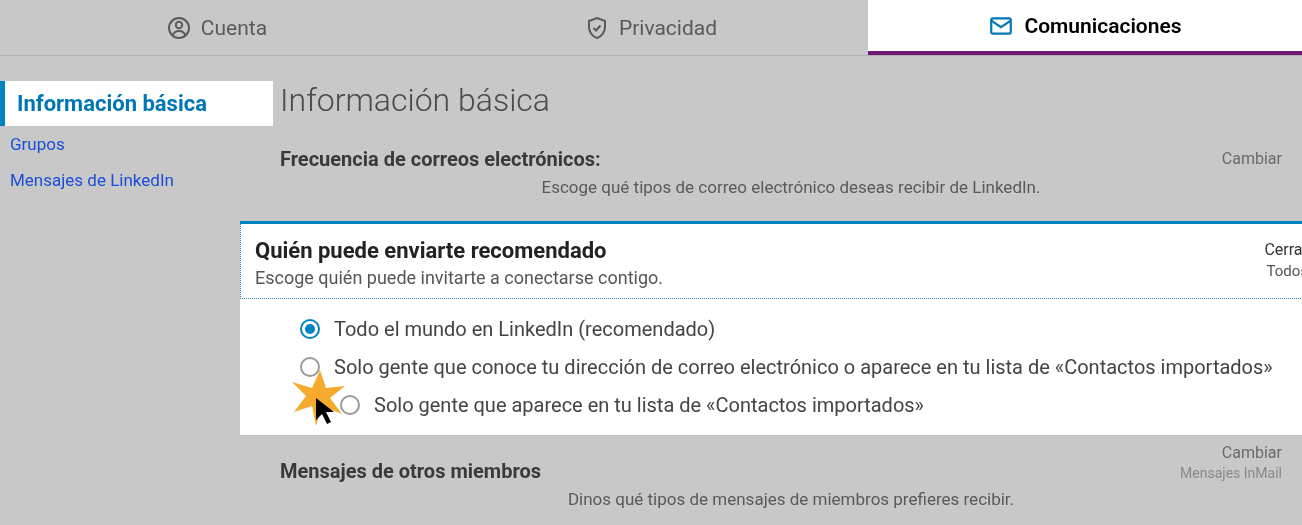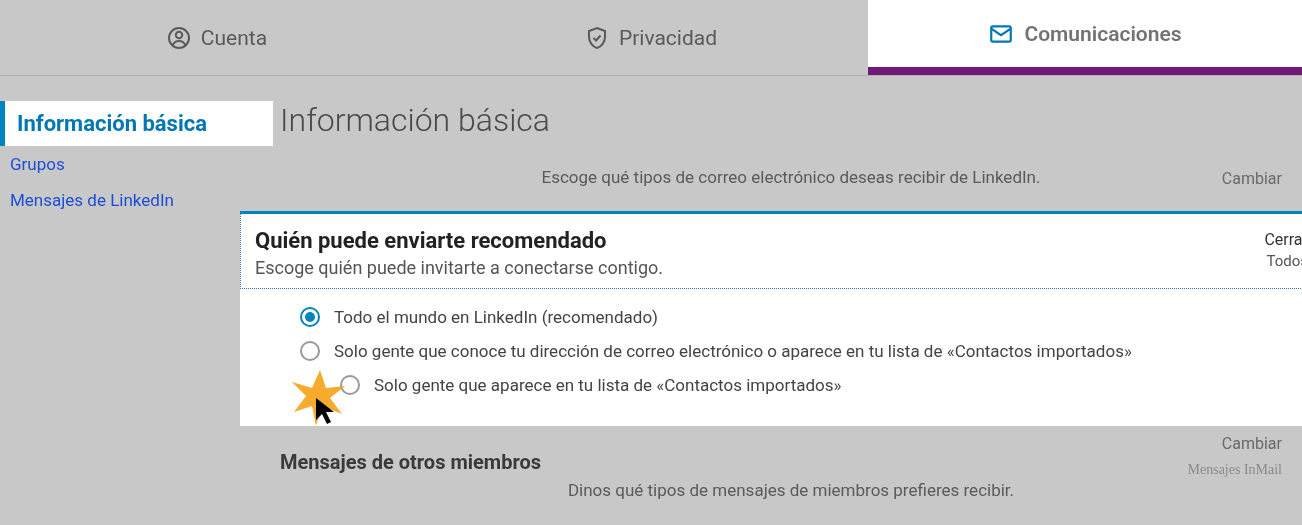--- a/index.html
+++ b/index.html
@@ -6,39 +6,39 @@
   body {
     font-family: -apple-system, BlinkMacSystemFont, "Segoe UI", Roboto, Helvetica, Arial, sans-serif;
     background: #c8c8c8;
     width: 1302px;
     height: 525px;
     overflow: hidden;
     position: relative;
   }
   .tabs {
     display: flex;
-    height: 76px;
+    height: 56px;
     border-bottom: 1px solid #b0b0b0;
     position: relative;
   }
   .tab {
     flex: 1;
     display: flex;
     align-items: center;
     justify-content: center;
     gap: 10px;
     font-size: 21px;
     color: #5a5a5a;
     cursor: pointer;
   }
   .tab.active {
     background: #fff;
-    color: #737373;
+    color: #000000;
     font-weight: 600;
-    border-bottom: 8px solid #701a75;
+    border-bottom: 4px solid #701a75;
     position: relative;
     z-index: 2;
   }
   .tab .icon { display: inline-flex; }
   .content {
     display: flex;
     padding-top: 25px;
   }
   .sidebar {
     width: 280px;
@@ -88,24 +88,23 @@
     position: absolute;
     right: 20px;
     top: 8px;
     font-size: 16px;
     color: #6a6a6a;
     cursor: pointer;
   }
   .section-sub {
     position: absolute;
     right: 20px;
-    top: 36px;
+    top: 30px;
     font-size: 14px;
     color: #8a8a8a;
-    font-family: Liberation Serif, serif;
   }
   .expanded-panel {
     background: #fff;
     border-top: 3px solid #0084bf;
     margin-top: 10px;
     margin-left: -40px;
     margin-right: -15px;
     padding: 0;
     position: relative;
   }
@@ -141,21 +140,21 @@
     color: #555;
   }
   .radio-list {
     padding: 18px 22px 18px 60px;
   }
   .radio-row {
     display: flex;
     align-items: center;
     gap: 14px;
     margin-bottom: 14px;
-    font-size: 17px;
+    font-size: 20px;
     color: #444;
     cursor: pointer;
     position: relative;
   }
   .radio-circle {
     width: 20px;
     height: 20px;
     border: 2px solid #999;
     border-radius: 50%;
     flex-shrink: 0;
@@ -226,41 +225,42 @@
     </div>
     <div class="side-item">
       <span>Mensajes de LinkedIn</span>
     </div>
   </div>
 
   <div class="main">
     <h1 class="page-title">Información básica</h1>
 
     <div class="section" style="padding-left:0;">
+      <div class="section-title">Frecuencia de correos electrónicos:</div>
       <div class="section-desc">Escoge qué tipos de correo electrónico deseas recibir de LinkedIn.</div>
       <div class="section-action">Cambiar</div>
     </div>
 
     <div class="expanded-panel">
       <div class="expanded-header">
         <div class="expanded-title">Quién puede enviarte recomendado</div>
         <div class="expanded-desc">Escoge quién puede invitarte a conectarse contigo.</div>
         <div class="expanded-close">Cerrar</div>
         <div class="expanded-all">Todos</div>
       </div>
       <div class="radio-list">
         <div class="radio-row">
           <span class="radio-circle selected"></span>
           <span>Todo el mundo en LinkedIn (recomendado)</span>
         </div>
         <div class="radio-row">
           <span class="radio-circle"></span>
           <span>Solo gente que conoce tu dirección de correo electrónico o aparece en tu lista de «Contactos importados»</span>
         </div>
-        <div class="radio-row" style="margin-bottom:13px;padding-left:40px;">
+        <div class="radio-row" style="margin-bottom:0;padding-left:40px;">
           <span class="radio-circle"></span>
           <span>Solo gente que aparece en tu lista de «Contactos importados»</span>
         </div>
       </div>
     </div>
 
     <div class="section" style="padding-top:24px;">
       <div class="section-title">Mensajes de otros miembros</div>
       <div class="section-desc">Dinos qué tipos de mensajes de miembros prefieres recibir.</div>
       <div class="section-action">Cambiar</div>

